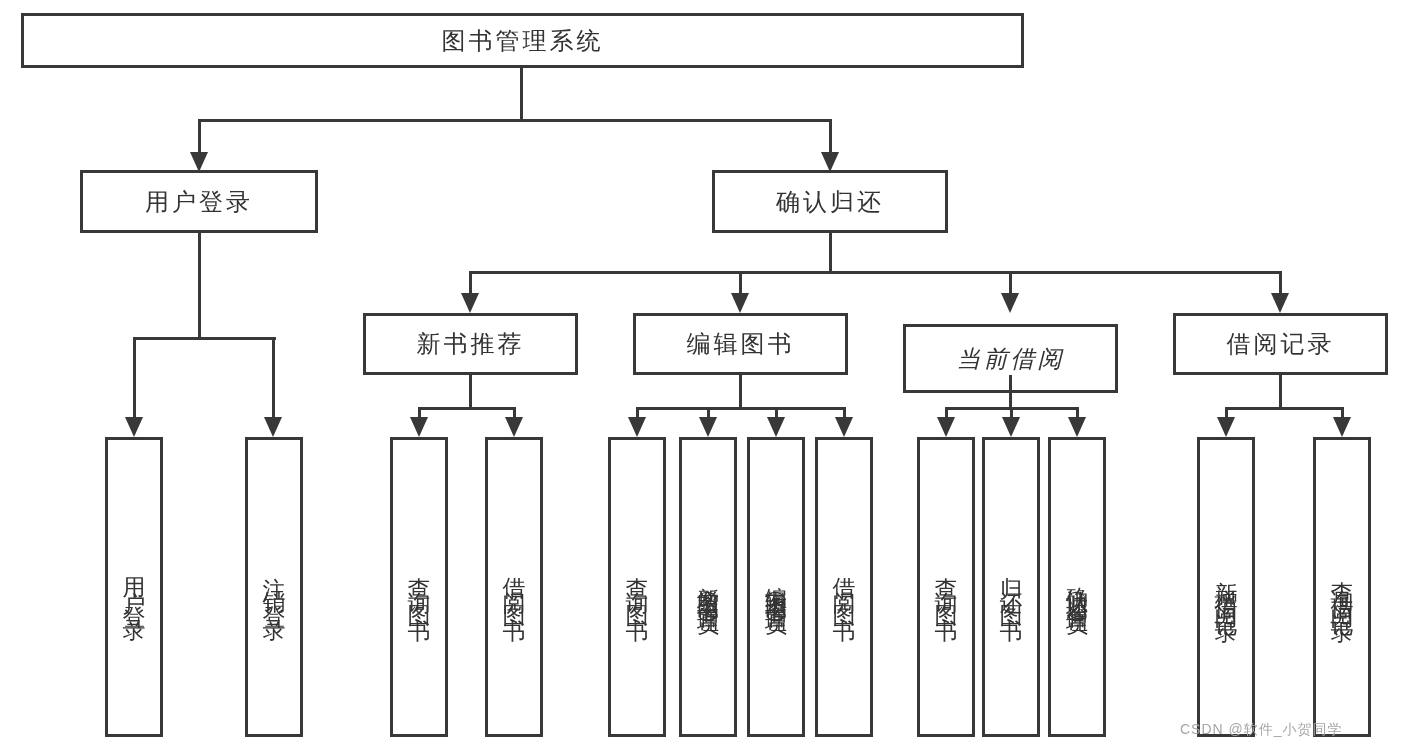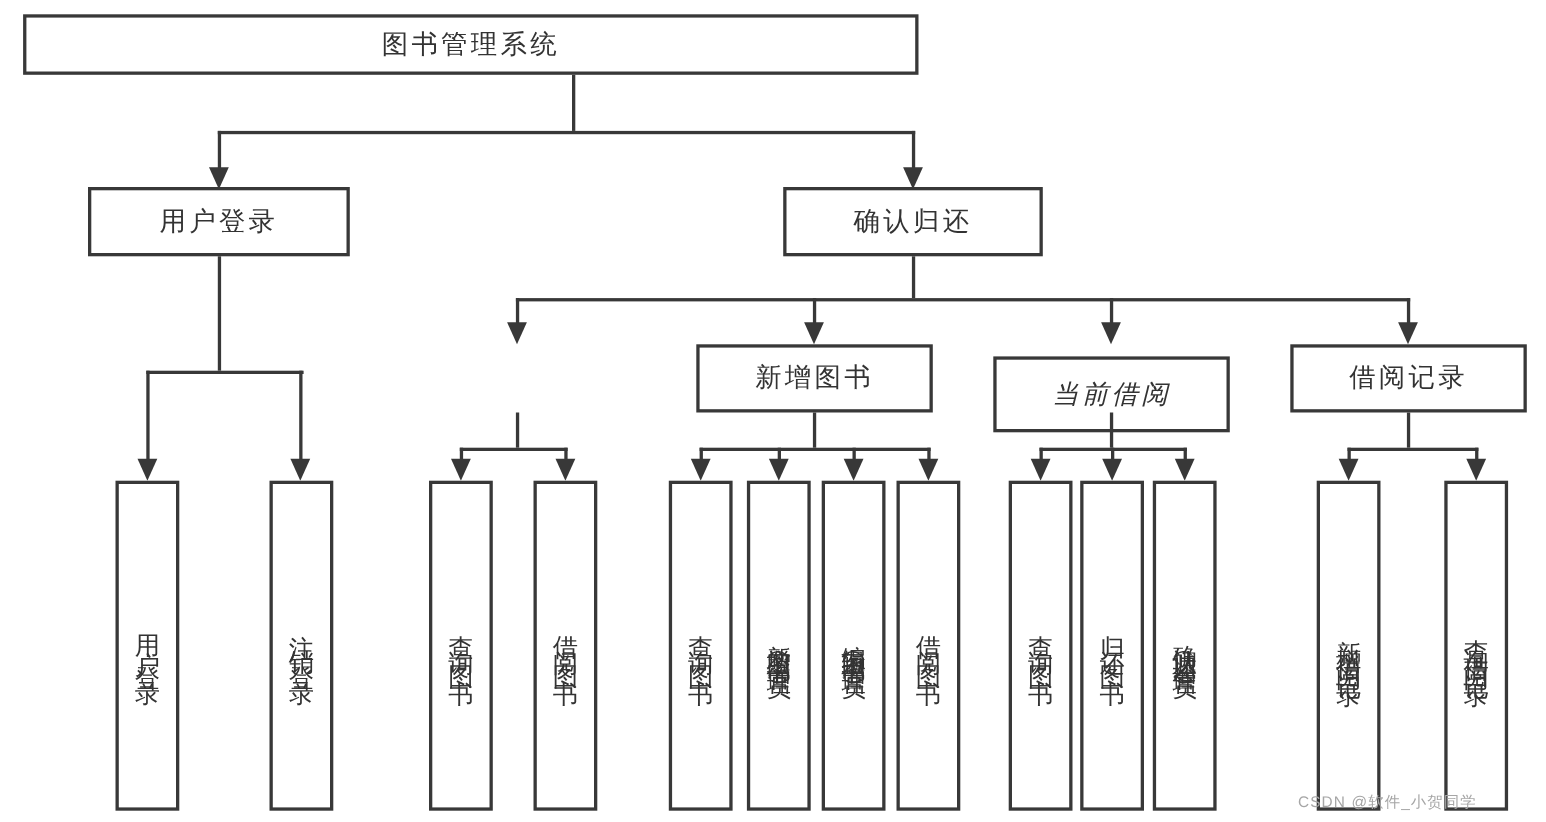--- a/index.html
+++ b/index.html
@@ -51,21 +51,21 @@
     position:absolute;left:1180px;top:721px;
     font-size:14px;letter-spacing:1px;
     color:var(--wm);z-index:5;white-space:nowrap;
   }
 </style>
 </head>
 <body>
 
 <div id="stage">
 
-  <div class="node" style="left:21px;top:13px;width:814px;height:55px;justify-content:center;">
+  <div class="node" style="left:21px;top:13px;width:1003px;height:55px;justify-content:center;">
     <span class="hlabel">图书管理系统</span>
   </div>
 
   <div class="vline" style="left:520px;top:68px;height:51px;"></div>
   <div class="hline" style="left:198px;top:119px;width:634px;"></div>
   <div class="vline" style="left:198px;top:119px;height:34px;"></div>
   <div class="arrowhead" style="left:190px;top:152px;"></div>
   <div class="vline" style="left:829px;top:119px;height:34px;"></div>
   <div class="arrowhead" style="left:821px;top:152px;"></div>
 
@@ -87,22 +87,25 @@
   <div class="hline" style="left:469px;top:271px;width:813px;"></div>
   <div class="vline" style="left:469px;top:271px;height:23px;"></div>
   <div class="arrowhead" style="left:461px;top:293px;"></div>
   <div class="vline" style="left:739px;top:271px;height:23px;"></div>
   <div class="arrowhead" style="left:731px;top:293px;"></div>
   <div class="vline" style="left:1009px;top:271px;height:23px;"></div>
   <div class="arrowhead" style="left:1001px;top:293px;"></div>
   <div class="vline" style="left:1279px;top:271px;height:23px;"></div>
   <div class="arrowhead" style="left:1271px;top:293px;"></div>
 
+  <div class="node" style="left:363px;top:313px;width:215px;height:62px;">
+    <span class="hlabel">新书推荐</span>
+  </div>
   <div class="node" style="left:633px;top:313px;width:215px;height:62px;">
-    <span class="hlabel">新增图书</span>
+    <span class="hlabel">编辑图书</span>
   </div>
   <div class="node" style="left:903px;top:324px;width:215px;height:69px;font-style:italic;">
     <span class="hlabel">当前借阅</span>
   </div>
   <div class="node" style="left:1173px;top:313px;width:215px;height:62px;">
     <span class="hlabel">借阅记录</span>
   </div>
 
   <div class="vline" style="left:469px;top:375px;height:32px;"></div>
   <div class="hline" style="left:418px;top:407px;width:98px;"></div>

